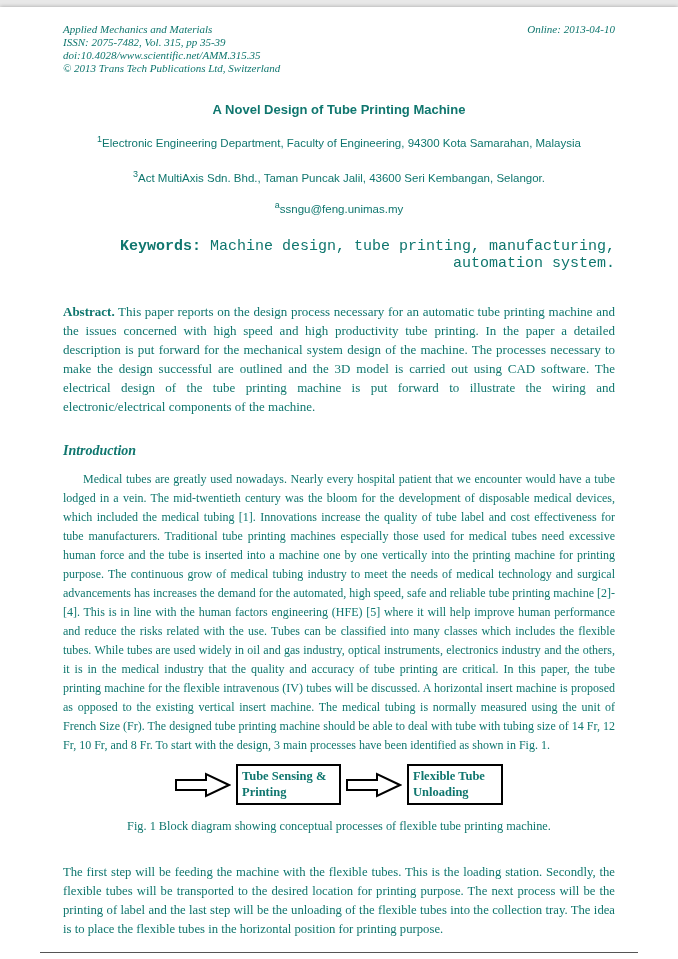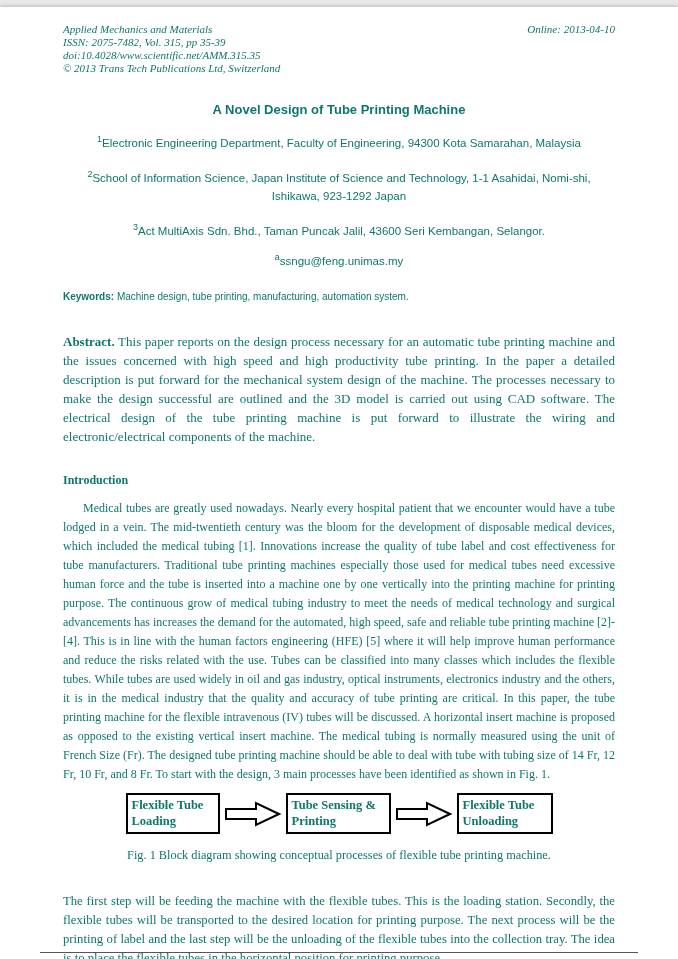--- a/index.html
+++ b/index.html
@@ -16,26 +16,26 @@
   
   .title { margin-top:27px; text-align:center; font-family:"Liberation Sans", sans-serif;
            font-size:13px; font-weight:bold; }
   .authors { margin-top:16px; text-align:center; font-family:"Liberation Sans", sans-serif;
              font-size:13.5px; }
   .authors sup, .affil sup, .email sup { font-size:9px; }
   .affil { margin:13px auto 0 auto; max-width:552px; text-align:center;
            font-family:"Liberation Sans", sans-serif; font-size:11.5px; line-height:18px; }
   .email { margin-top:13px; text-align:center; font-family:"Liberation Sans", sans-serif;
            font-size:11.5px; }
-  .keywords { margin-top:24px; font-family:Liberation Sans, sans-serif; font-size:10px; }
+  .keywords { margin-top:24px; font-family:Liberation Mono, monospace; font-size:15px;text-align:right; }
   .keywords b { font-weight:bold; }
   
   .abstract { margin-top:30px; font-size:13px; line-height:19px; text-align:justify; }
   .abstract b { font-weight:bold; }
-  .sect-head { margin-top:27px; font-size:12px; font-weight:bold; }
+  .sect-head { margin-top:27px; font-size:14px; font-weight:bold;font-style:italic; }
   .body-p { margin-top:11px; font-size:12px; line-height:19px; text-align:justify; }
   .indent { text-indent:20px; }
   .body-p2 { margin-top:29px; font-size:12.7px; line-height:19px; text-align:justify; }
   
   .fig-row { margin-top:9px; display:flex; justify-content:center; align-items:center; gap:5px; }
   .fig-box { border:2px solid #000; font-weight:bold; font-size:12.5px; line-height:16px;
              padding:2px 4px 3px 4px; background:#fff; }
   .fig-box.b1 { width:82px; }
   .fig-box.b2 { width:93px; }
   .fig-box.b3 { width:84px; }
@@ -58,36 +58,34 @@
       <div>© 2013 Trans Tech Publications Ltd, Switzerland</div>
     </div>
     <div class="hdr-right">Online: 2013-04-10</div>
   </div>
 
   <div class="title">A Novel Design of Tube Printing Machine</div>
 
 
   <div class="affil"><sup>1</sup><span>Electronic Engineering Department, Faculty of Engineering, 94300 Kota Samarahan, Malaysia</span></div>
 
-  <div class="affil"><sup>2</sup><span>School of Information Science, Japan Institute of Science and Technology, 1-1 Asahidai, Nomi-shi, Ishikawa, 923-1292 Japan</span></div>
 
   <div class="affil"><sup>3</sup><span>Act MultiAxis Sdn. Bhd., Taman Puncak Jalil, 43600 Seri Kembangan, Selangor.</span></div>
 
   <div class="email"><sup>a</sup><span>ssngu@feng.unimas.my</span></div>
 
   <div class="keywords"><b>Keywords:</b><span> Machine design, tube printing, manufacturing, automation system.</span></div>
 
   <div class="abstract"><b>Abstract.</b><span> This paper reports on the design process necessary for an automatic tube printing machine and the issues concerned with high speed and high productivity tube printing. In the paper a detailed description is put forward for the mechanical system design of the machine. The processes necessary to make the design successful are outlined and the 3D model is carried out using CAD software. The electrical design of the tube printing machine is put forward to illustrate the wiring and electronic/electrical components of the machine.</span></div>
 
   <div class="sect-head">Introduction</div>
 
   <div class="body-p indent">Medical tubes are greatly used nowadays. Nearly every hospital patient that we encounter would have a tube lodged in a vein. The mid-twentieth century was the bloom for the development of disposable medical devices, which included the medical tubing [1]. Innovations increase the quality of tube label and cost effectiveness for tube manufacturers. Traditional tube printing machines especially those used for medical tubes need excessive human force and the tube is inserted into a machine one by one vertically into the printing machine for printing purpose. The continuous grow of medical tubing industry to meet the needs of medical technology and surgical advancements has increases the demand for the automated, high speed, safe and reliable tube printing machine [2]-[4]. This is in line with the human factors engineering (HFE) [5] where it will help improve human performance and reduce the risks related with the use. Tubes can be classified into many classes which includes the flexible tubes. While tubes are used widely in oil and gas industry, optical instruments, electronics industry and the others, it is in the medical industry that the quality and accuracy of tube printing are critical. In this paper, the tube printing machine for the flexible intravenous (IV) tubes will be discussed. A horizontal insert machine is proposed as opposed to the existing vertical insert machine. The medical tubing is normally measured using the unit of French Size (Fr). The designed tube printing machine should be able to deal with tube with tubing size of 14 Fr, 12 Fr, 10 Fr, and 8 Fr. To start with the design, 3 main processes have been identified as shown in Fig. 1.</div>
 
   <div class="fig-row">
-    <div class="fig-box b1">Flexible Tube Loading</div>
     <svg class="fig-arrow" width="56" height="26" viewBox="0 0 56 26">
       <polygon points="1,8 31,8 31,2 54,13 31,24 31,18 1,18" fill="#ffffff" stroke="#000000" stroke-width="2"></polygon>
     </svg>
     <div class="fig-box b2">Tube Sensing &amp; Printing</div>
     <svg class="fig-arrow" width="56" height="26" viewBox="0 0 56 26">
       <polygon points="1,8 31,8 31,2 54,13 31,24 31,18 1,18" fill="#ffffff" stroke="#000000" stroke-width="2"></polygon>
     </svg>
     <div class="fig-box b3">Flexible Tube Unloading</div>
   </div>
 

